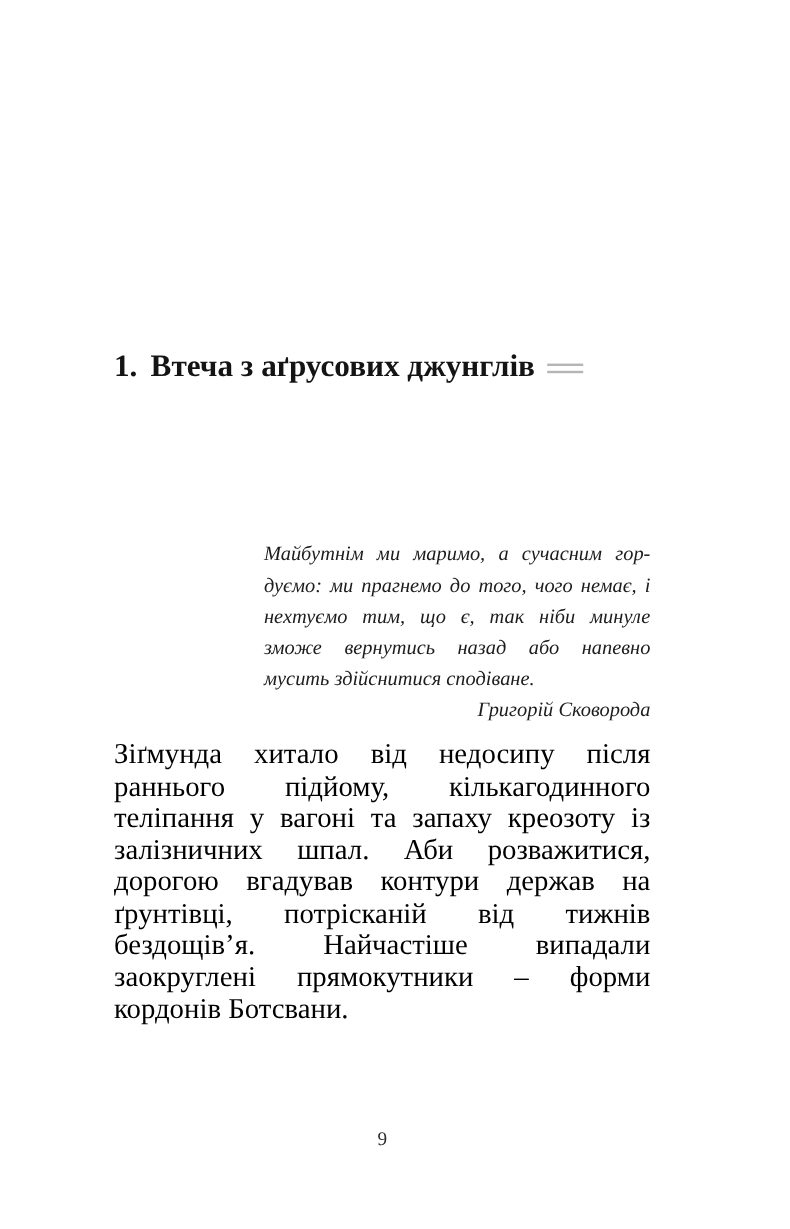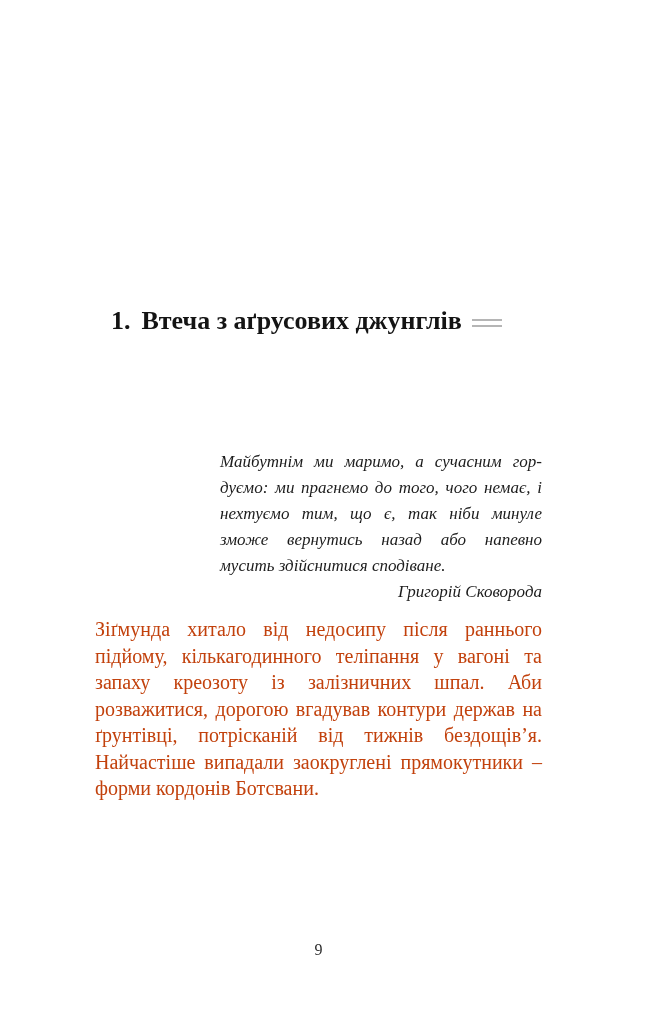--- a/index.html
+++ b/index.html
@@ -14,21 +14,21 @@
     font-family: "Liberation Serif", serif;
     color: #1c1c1c;
     overflow: hidden;
   }
 
   .chapter-heading {
     position: absolute;
     top: 289px;
     left: 95px;
     right: 60px;
-    margin: 16px;
+    margin: 0;
     font-size: 26px;
     line-height: 1.2;
     font-weight: 700;
     color: #141414;
     white-space: nowrap;
   }
   .chapter-number { margin-right: 11px; }
 
   .heading-ornament {
     display: inline-block;
@@ -56,24 +56,24 @@
     margin: 0;
     text-align: right;
     font-style: italic;
   }
 
   .body-text {
     position: absolute;
     top: 616px;
     left: 95px;
     width: 447px;
-    font-size: 20px;
+    font-size: 24px;
     line-height: 26.5px;
     text-align: justify;
-    color: #c2410c;
+    color: #000000;
   }
   .body-text p { margin: 0; hyphens: manual; }
   .body-text p + p { text-indent: 30px; }
 
   .page-number {
     position: absolute;
     top: 941px;
     left: 95px;
     width: 447px;
     text-align: center;

